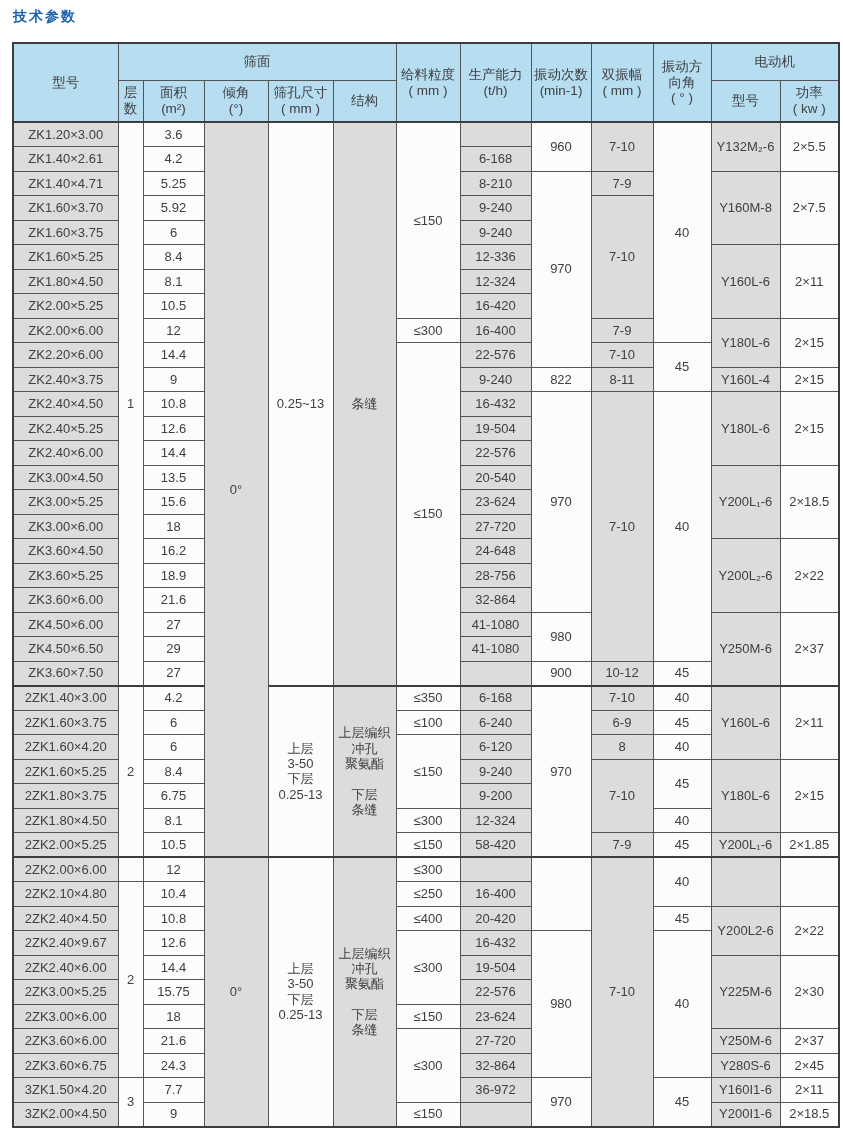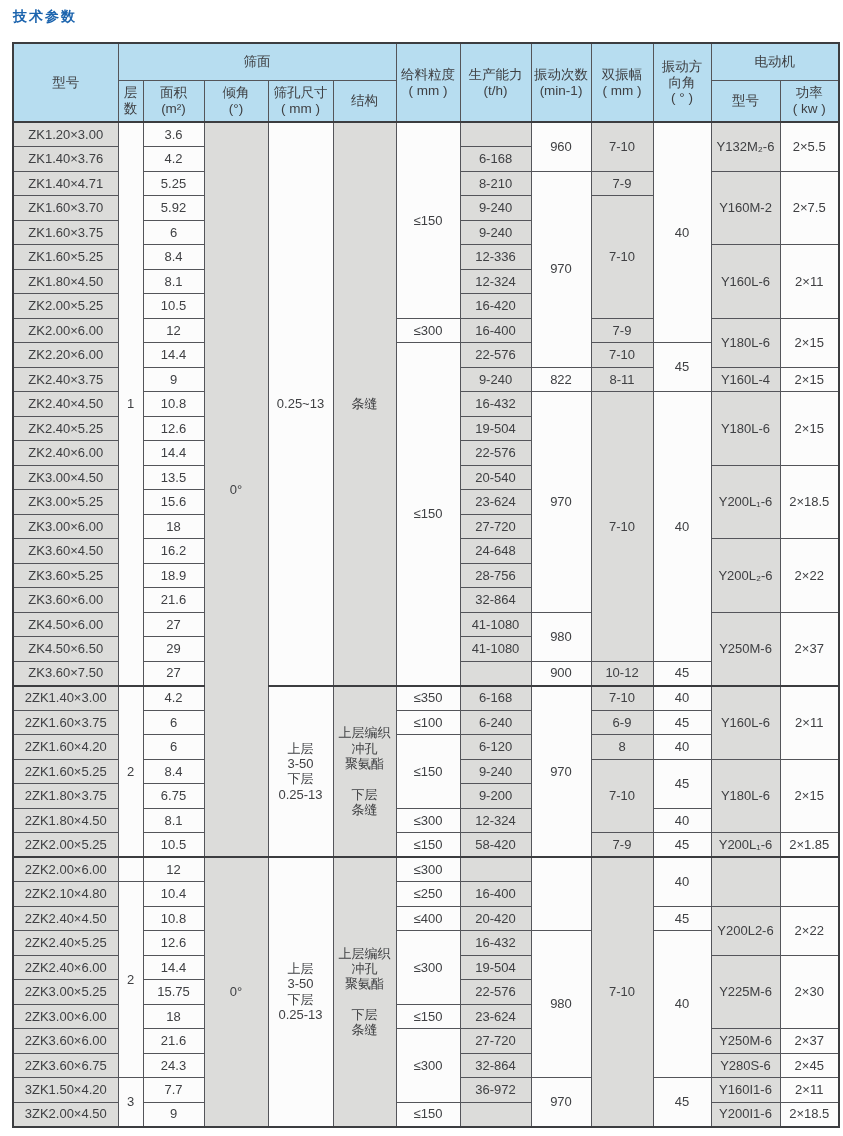--- a/index.html
+++ b/index.html
@@ -100,31 +100,31 @@
         <td rowspan="23" class="g">条缝</td>
         <td rowspan="8" class="w">≤150</td>
         <td class="g"></td>
         <td rowspan="2" class="w">960</td>
         <td rowspan="2" class="g">7-10</td>
         <td rowspan="9" class="w">40</td>
         <td rowspan="2" class="g">Y132M₂-6</td>
         <td rowspan="2" class="w">2×5.5</td>
       </tr>
       <tr>
-        <td class="g">ZK1.40×3.76</td>
+        <td class="g">ZK1.40×2.61</td>
         <td class="w">4.2</td>
         <td class="g">6-168</td>
       </tr>
       <tr>
         <td class="g">ZK1.40×4.71</td>
         <td class="w">5.25</td>
         <td class="g">8-210</td>
         <td rowspan="8" class="w">970</td>
         <td class="g">7-9</td>
-        <td rowspan="3" class="g">Y160M-2</td>
+        <td rowspan="3" class="g">Y160M-8</td>
         <td rowspan="3" class="w">2×7.5</td>
       </tr>
       <tr>
         <td class="g">ZK1.60×3.70</td>
         <td class="w">5.92</td>
         <td class="g">9-240</td>
         <td rowspan="5" class="g">7-10</td>
       </tr>
       <tr>
         <td class="g">ZK1.60×3.75</td>
@@ -351,21 +351,21 @@
       <tr>
         <td class="g">2ZK2.40×4.50</td>
         <td class="w">10.8</td>
         <td class="w">≤400</td>
         <td class="g">20-420</td>
         <td class="w">45</td>
         <td rowspan="2" class="g">Y200L2-6</td>
         <td rowspan="2" class="w">2×22</td>
       </tr>
       <tr>
-        <td class="g">2ZK2.40×5.25</td>
+        <td class="g">2ZK2.40×9.67</td>
         <td class="w">12.6</td>
         <td rowspan="3" class="w">≤300</td>
         <td class="g">16-432</td>
         <td rowspan="6" class="w">980</td>
         <td rowspan="6" class="w">40</td>
       </tr>
       <tr>
         <td class="g">2ZK2.40×6.00</td>
         <td class="w">14.4</td>
         <td class="g">19-504</td>

